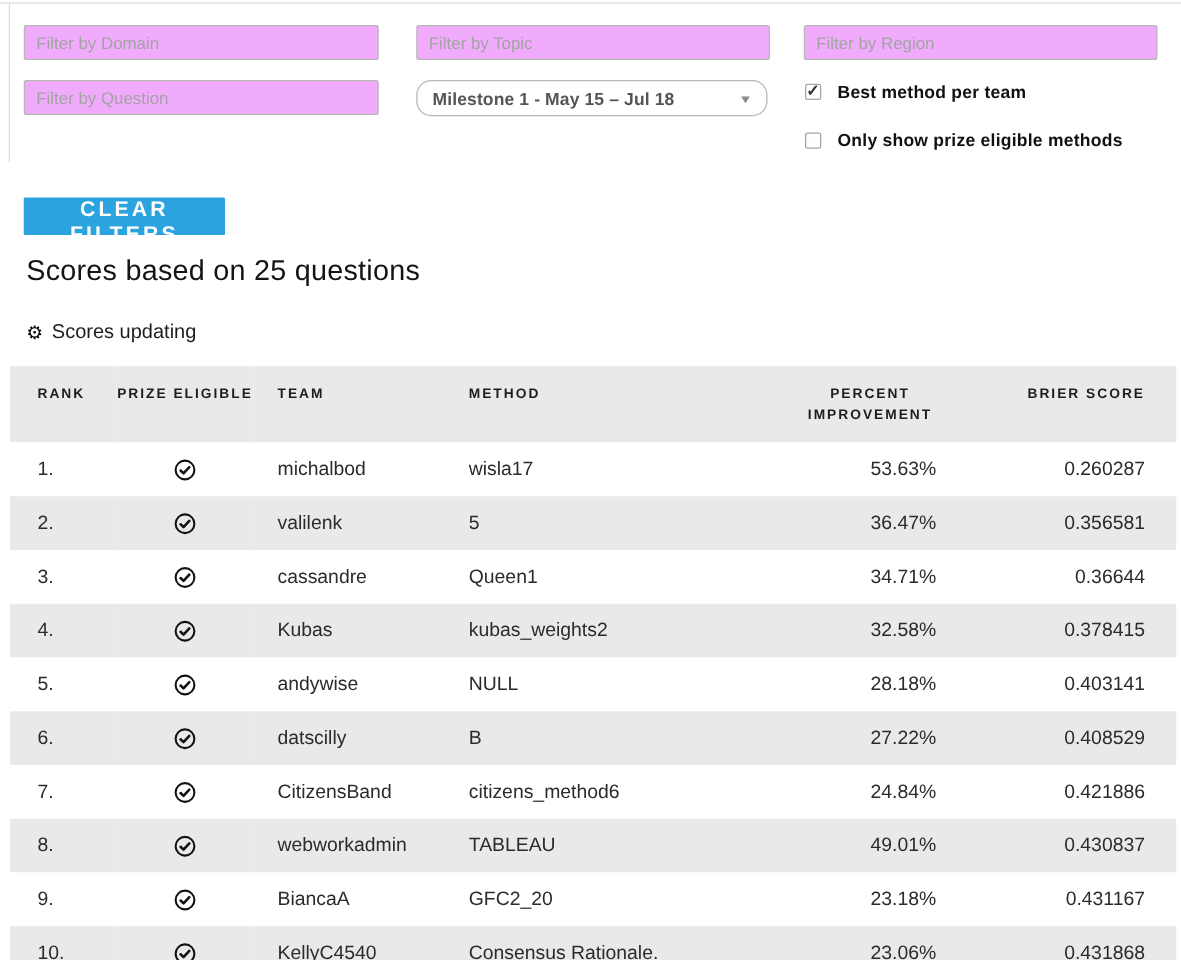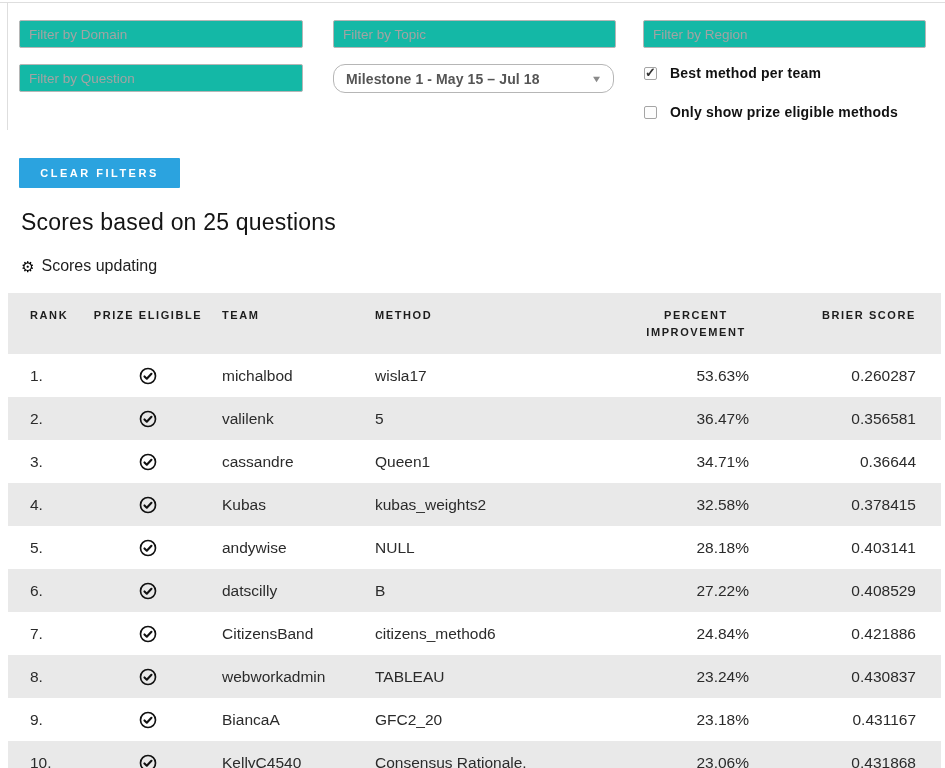--- a/index.html
+++ b/index.html
@@ -5,21 +5,21 @@
   * { margin:0; padding:0; box-sizing:border-box; }
   html,body { width:945px; height:768px; background:#fff; overflow:hidden; }
   body { font-family:"Liberation Sans", sans-serif; position:relative; color:#222; }
 
   .top-hairline { position:absolute; left:0; top:2px; width:945px; height:1px; background:#dedede; }
   .left-hairline { position:absolute; left:7px; top:2px; width:1px; height:128px; background:#dedede; }
 
   
   .filter-input {
     position:absolute; height:28px; border:1px solid #b6b6b6; border-radius:2px;
-    padding:0 9px; font-family:"Liberation Sans",sans-serif; font-size:13.5px; color:#444; background:#14b8a6;
+    padding:0 9px; font-family:"Liberation Sans",sans-serif; font-size:13.5px; color:#444; background:#f0abfc;
   }
   .filter-input::placeholder { color:#a3a3a3; opacity:1; }
   #input-domain   { left:19px;  top:20px; width:284px; }
   #input-topic    { left:333px; top:20px; width:283px; }
   #input-region   { left:643px; top:20px; width:283px; }
   #input-question { left:19px;  top:64px; width:284px;padding-left:9px; }
 
   
   .select-box {
     position:absolute; left:333px; top:64px; width:281px; height:29px;
@@ -40,25 +40,25 @@
   }
   .checkbox-row input[type=checkbox]:checked::after {
     content:"\2713"; position:absolute; left:0px; top:-3px; font-size:13px; font-weight:bold; color:#333;
   }
   .checkbox-row .cb-label { font-size:14px; font-weight:bold; color:#111; letter-spacing:.2px; }
 
   
   .clear-btn {
     position:absolute; left:19px; top:158px; width:161px; height:30px; border:none; border-radius:1px;
     background:#2ba3df; color:#fff; font-family:"Liberation Sans",sans-serif;
-    font-size:11px; font-weight:bold; letter-spacing:2.5px; cursor:pointer;
-  }
-
-  
-  .page-heading { position:absolute; left:21px; top:203px; font-size:23px; font-weight:500; color:#141414; letter-spacing:.2px;margin-top:6px; }
+    font-size:17px; font-weight:bold; letter-spacing:2.5px; cursor:pointer;
+  }
+
+  
+  .page-heading { position:absolute; left:21px; top:203px; font-size:23px; font-weight:500; color:#141414; letter-spacing:.2px; }
   .status-line  { position:absolute; left:21px; top:257px; font-size:16px; color:#1d1d1d; display:flex; align-items:center; gap:7px; }
   .gear-icon    { font-size:15px; color:#000; line-height:1; }
 
   
   .board { position:absolute; left:8px; top:293px; width:933px; border-collapse:collapse; table-layout:fixed; }
   .board col.c1 { width:85px; }   
   .board col.c2 { width:110px; }  
   .board col.c3 { width:153px; }  
   .board col.c4 { width:260px; }  
   .board col.c5 { width:160px; }  
@@ -253,21 +253,21 @@
     <td class="c-prize">
       <span class="prize-icon">
         <svg width="18" height="18" viewBox="0 0 24 24">
           <circle cx="12" cy="12" r="10" fill="none" stroke="#111" stroke-width="2.2"></circle>
           <path d="M7.3 12.6l3.1 3 6.2-6.6" fill="none" stroke="#111" stroke-width="2.8" stroke-linecap="round" stroke-linejoin="round"></path>
         </svg>
       </span>
     </td>
     <td class="c-team">webworkadmin</td>
     <td class="c-method">TABLEAU</td>
-    <td class="c-pct">23.24%</td>
+    <td class="c-pct">49.01%</td>
     <td class="c-brier">0.430837</td>
   </tr>
       <tr>
     <td class="c-rank">9.</td>
     <td class="c-prize">
       <span class="prize-icon">
         <svg width="18" height="18" viewBox="0 0 24 24">
           <circle cx="12" cy="12" r="10" fill="none" stroke="#111" stroke-width="2.2"></circle>
           <path d="M7.3 12.6l3.1 3 6.2-6.6" fill="none" stroke="#111" stroke-width="2.8" stroke-linecap="round" stroke-linejoin="round"></path>
         </svg>

